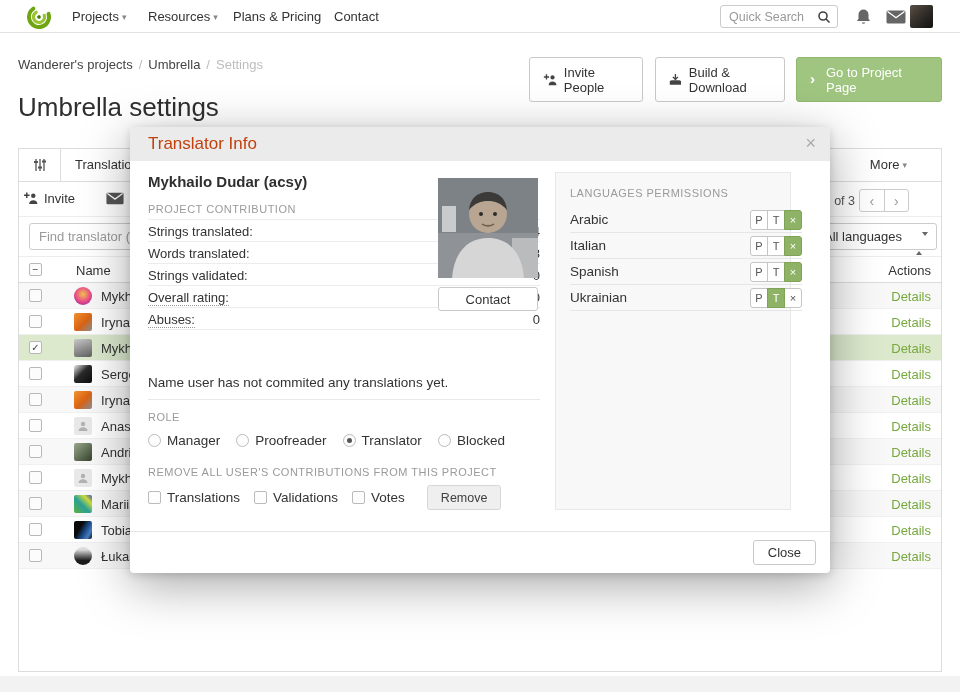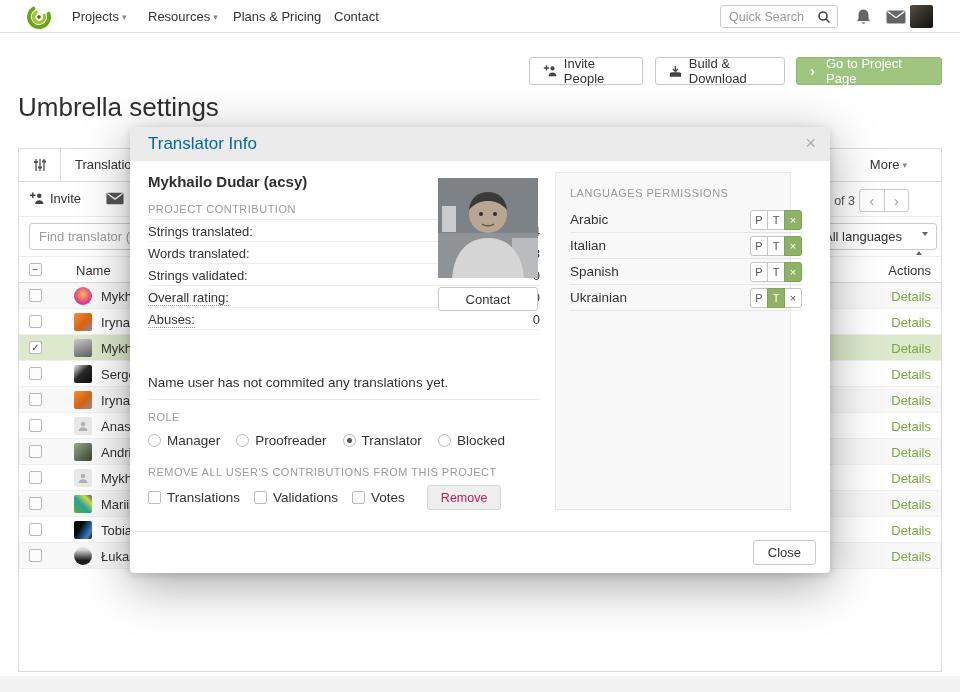--- a/index.html
+++ b/index.html
@@ -20,21 +20,21 @@
   #qsearch input::placeholder { color:#999; }
   #qsearch .mag { position:absolute; right:6px; top:4px; }
   .navicon { cursor:pointer; }
   #nav-avatar { left:910px; top:5px; width:23px; height:23px; border-radius:2px;
     background:linear-gradient(135deg,#5a4f45 0%,#2e2a26 55%,#14110e 100%); cursor:pointer; }
 
   
   #breadcrumb { left:18px; top:57px; font-size:13px; color:#444; }
   #breadcrumb .sep { color:#bbb; margin:0 6px; }
   #breadcrumb .muted { color:#bdbdbd; }
-  .hbtn { position:absolute; top:57px; height:28px; background:#fff; border:1px solid #c9c9c9; border-radius:3px;
+  .hbtn { position:absolute; top:57px; height:45px; background:#fff; border:1px solid #c9c9c9; border-radius:3px;
     font-size:13px; color:#333; display:flex; align-items:center; gap:7px; padding:0 13px; cursor:pointer; }
   #go-project { left:796px; width:146px; background:#9fc580; border:1px solid #90b96f; color:#fff; justify-content:center; }
   #go-project .chev { font-size:15px; font-weight:bold; margin-right:4px; transform:translateY(-1px); }
   #page-title { left:18px; top:92px; font-size:26px; font-weight:normal; color:#2f2f2f; }
 
   
   #widget { left:18px; top:148px; width:924px; height:524px; background:#fff; border:1px solid #dcdcdc; }
   #tabbar { left:0; top:0; width:922px; height:33px; border-bottom:1px solid #dcdcdc; background:#fff; }
   #tab-filter-icon { left:0; top:0; width:42px; height:32px; border-right:1px solid #dcdcdc; display:flex; align-items:center; justify-content:center; cursor:pointer; }
   #tab-translations { left:56px; top:8px; font-size:13px; color:#333; cursor:pointer; }
@@ -76,21 +76,21 @@
   .av6 { background:#e9e9e9; display:flex; align-items:center; justify-content:center; }
   .av7 { background:linear-gradient(135deg,#9aa98c 0%,#5c6a52 60%,#39422f 100%); }
   .av9 { background:linear-gradient(45deg,#5cb23c 0%,#2aa198 45%,#cddd3a 75%,#3f51b5 100%); }
   .av10 { background:linear-gradient(120deg,#0b0b0c 35%,#1d4e8f 60%,#4a7ec0 80%,#0b0b0c 100%); }
   .av11 { background:linear-gradient(180deg,#dddddd 15%,#8a8a8a 40%,#1c1c1c 75%); }
 
   
   #modal { left:130px; top:127px; width:700px; height:446px; background:#fff; border-radius:4px;
     box-shadow:0 12px 50px rgba(0,0,0,0.35), 0 2px 8px rgba(0,0,0,0.15); }
   #modal-head { left:0; top:0; width:700px; height:34px; background:#ebebeb; border-radius:4px 4px 0 0; }
-  #modal-title { left:18px; top:7px; font-size:17px; color:#0369a1; }
+  #modal-title { left:18px; top:7px; font-size:17px; color:#c2410c; }
   #modal-close { right:14px; top:6px; font-size:18px; color:#aaa; cursor:pointer; }
   #user-name { left:18px; top:46px; font-size:15px; font-weight:bold; color:#2f2f2f; }
   .sec-head { font-size:11px; color:#9a9a9a; letter-spacing:0.5px; text-transform:uppercase; }
   #contrib-head { left:18px; top:76px; }
   #stats { left:18px; top:92px; width:392px; border-top:1px solid #ececec; }
   .stat-row { position:relative; height:22px; border-bottom:1px solid #ececec; }
   .stat-row .lb { position:absolute; left:0; top:4px; font-size:13px; color:#333; }
   .stat-row .lb.dotted { border-bottom:1px dotted #999; }
   .stat-row .vl { position:absolute; right:0; top:4px; font-size:13px; color:#333; }
   #note { left:18px; top:248px; font-size:13.5px; color:#333; }
@@ -98,21 +98,21 @@
   #role-head { left:18px; top:284px; }
   #role-row { left:18px; top:306px; display:flex; gap:16px; }
   .radio-opt { display:flex; align-items:center; gap:6px; font-size:13.5px; color:#333; cursor:pointer; }
   .radio { width:13px; height:13px; border:1px solid #bbb; border-radius:50%; background:#fdfdfd; position:relative; }
   .radio.on::after { content:""; position:absolute; left:3px; top:3px; width:5px; height:5px; border-radius:50%; background:#555; }
   #remove-head { left:18px; top:339px; width:400px; }
   #remove-row { left:18px; top:358px; display:flex; gap:14px; align-items:center; }
   .chk-opt { display:flex; align-items:center; gap:6px; font-size:13.5px; color:#333; cursor:pointer; }
   .chk { width:13px; height:13px; border:1px solid #bbb; border-radius:2px; background:#fdfdfd; }
   #remove-btn { margin-left:8px; height:25px; padding:0 13px; background:#efefef; border:1px solid #d6d6d6; border-radius:3px;
-    font-size:12.5px; color:#be185d; cursor:pointer; font-family:inherit; }
+    font-size:12.5px; color:#404040; cursor:pointer; font-family:inherit; }
   #mod-avatar { left:308px; top:51px; width:100px; height:100px; }
   #contact-btn { left:308px; top:160px; width:100px; height:24px; background:#fff; border:1px solid #c9c9c9; border-radius:3px;
     font-size:13px; color:#333; cursor:pointer; font-family:inherit; }
   #lang-panel { left:425px; top:45px; width:236px; height:338px; background:#f8f8f8; border:1px solid #e8e8e8; }
   #lang-head { position:absolute; left:14px; top:14px; }
   #lang-rows { position:absolute; left:14px; top:34px; width:232px; }
   .lang-row { position:relative; height:26px; border-bottom:1px solid #e6e6e6; }
   .lang-row .ln { position:absolute; left:0; top:5px; font-size:13.5px; color:#333; }
   .badges { position:absolute; right:0; top:3px; display:flex; }
   .badge { width:18px; height:20px; line-height:18px; text-align:center; font-size:11px; color:#555;
@@ -154,20 +154,23 @@
       <path d="M8.5 1.5a5 5 0 0 0-5 5v4.2L2 13h13l-1.5-2.3V6.5a5 5 0 0 0-5-5z" fill="#666"></path>
       <path d="M6.7 14.5a1.9 1.9 0 0 0 3.6 0z" fill="#666"></path>
     </svg>
     <svg class="abs navicon" style="left:886px;top:10px" width="20" height="14" viewBox="0 0 20 14">
       <rect x="0.5" y="0.5" width="19" height="13" rx="1.5" fill="#666"></rect>
       <path d="M1.5 1.5l8.5 6.2 8.5-6.2" fill="none" stroke="#fff" stroke-width="1.4"></path>
     </svg>
     <div class="abs" id="nav-avatar"></div>
   </div>
 
+  <div class="abs" id="breadcrumb">
+    <span>Wanderer's projects</span><span class="sep">/</span><span>Umbrella</span><span class="sep">/</span><span class="muted">Settings</span>
+  </div>
 
   <div class="hbtn" style="left:529px;width:114px">
     <svg width="16" height="14" viewBox="0 0 16 14">
       <path d="M1 3.5h6M4 0.5v6" stroke="#444" stroke-width="1.6"></path>
       <circle cx="11" cy="4" r="2.4" fill="#444"></circle>
       <path d="M6.5 13c0-2.6 2-4.2 4.5-4.2s4.5 1.6 4.5 4.2z" fill="#444"></path>
     </svg>
     <span>Invite People</span>
   </div>
   <div class="hbtn" style="left:655px;width:130px">
@@ -190,21 +193,21 @@
         <svg width="16" height="16" viewBox="0 0 16 16">
           <path d="M4 2v12M8 2v12M12 2v12" stroke="#555" stroke-width="1.3"></path>
           <path d="M2 5h4M6 10.5h4M10 4.5h4" stroke="#555" stroke-width="1.8"></path>
         </svg>
       </div>
       <span class="abs" id="tab-translations">Translations</span>
       <span class="abs" id="tab-more"><span>More</span><span class="caret">▾</span></span>
     </div>
 
     <div class="abs" id="toolbar">
-      <span class="toolbtn" style="left:10px">
+      <span class="toolbtn" style="left:4px">
         <svg width="15" height="13" viewBox="0 0 16 14">
           <path d="M1 3.5h6M4 0.5v6" stroke="#444" stroke-width="1.6"></path>
           <circle cx="11" cy="4" r="2.4" fill="#444"></circle>
           <path d="M6.5 13c0-2.6 2-4.2 4.5-4.2s4.5 1.6 4.5 4.2z" fill="#444"></path>
         </svg>
         <span>Invite</span>
       </span>
       <span class="toolbtn" style="left:87px">
         <svg width="18" height="13" viewBox="0 0 20 14">
           <rect x="0.5" y="0.5" width="19" height="13" rx="1.5" fill="#555"></rect>

